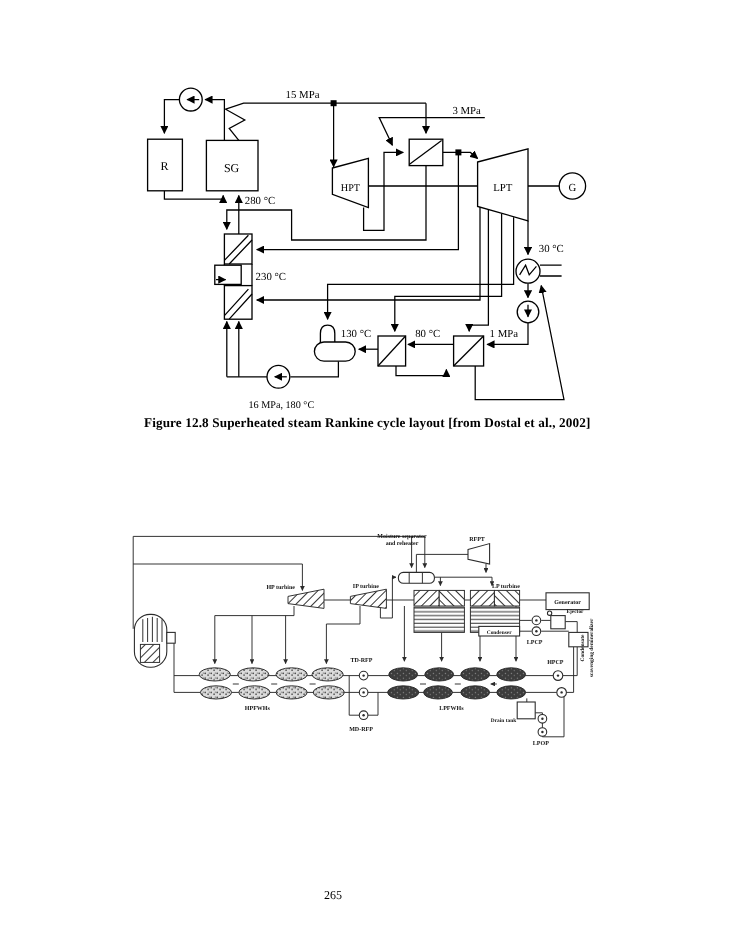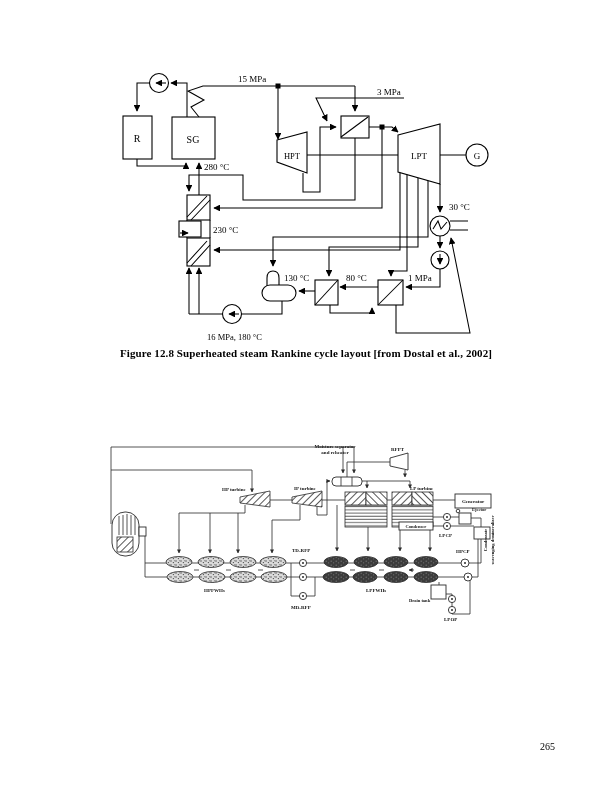--- a/index.html
+++ b/index.html
@@ -3,21 +3,21 @@
 <meta charset="utf-8">
 <style>
   html,body{margin:0;padding:0;background:#888;}
   .page{position:relative;width:612px;height:792px;background:#fff;overflow:hidden;
         font-family:"Liberation Serif",serif;color:#000;}
   .page svg{position:absolute;left:0;top:0;}
   .caption{position:absolute;left:0;width:612px;text-align:center;font-weight:bold;
            font-size:11px;letter-spacing:.1px;}
   .cap1{top:347px;}
   .cap2{top:651px;}
-  .pagenum{position:absolute;left:0;top:741px;width:555px;text-align:right;font-size:10px;}
+  .pagenum{position:absolute;left:0;top:741px;width:555px;text-align:center;font-size:10px;}
   text{font-family:"Liberation Serif",serif;fill:#000;}
   .lbl8{font-size:9px;}
   .box-lbl{font-size:10px;}
   .t-lbl{font-size:8.5px;}
   .s5{font-size:5px;font-weight:bold;}
   .s45{font-size:4.5px;font-weight:bold;}
   .ln{stroke:#000;stroke-width:1.05;fill:none;}
   .ln2{stroke:#1b1b1b;stroke-width:0.8;fill:none;}
   .bx{stroke:#000;stroke-width:1.1;fill:#fff;}
   .bx2{stroke:#1b1b1b;stroke-width:0.9;fill:#fff;}

